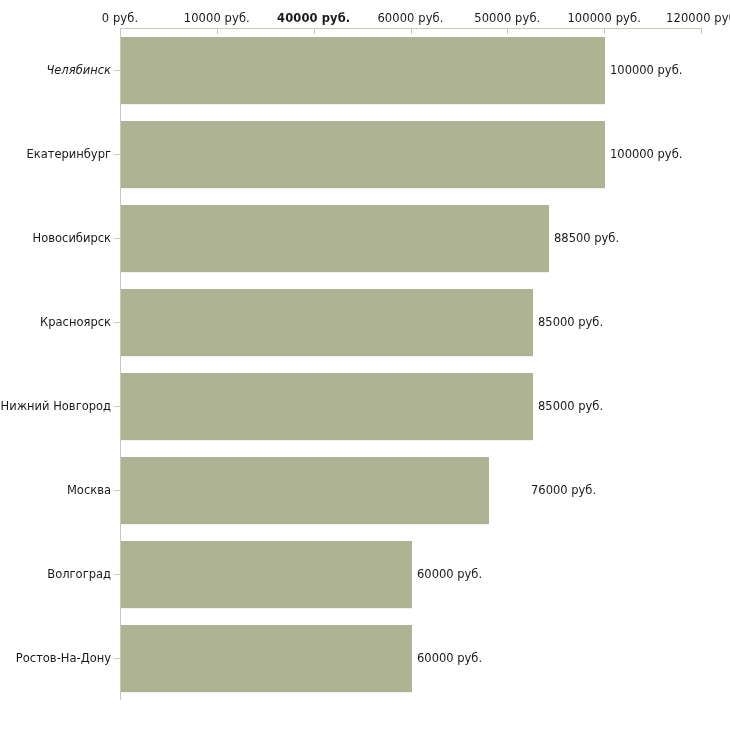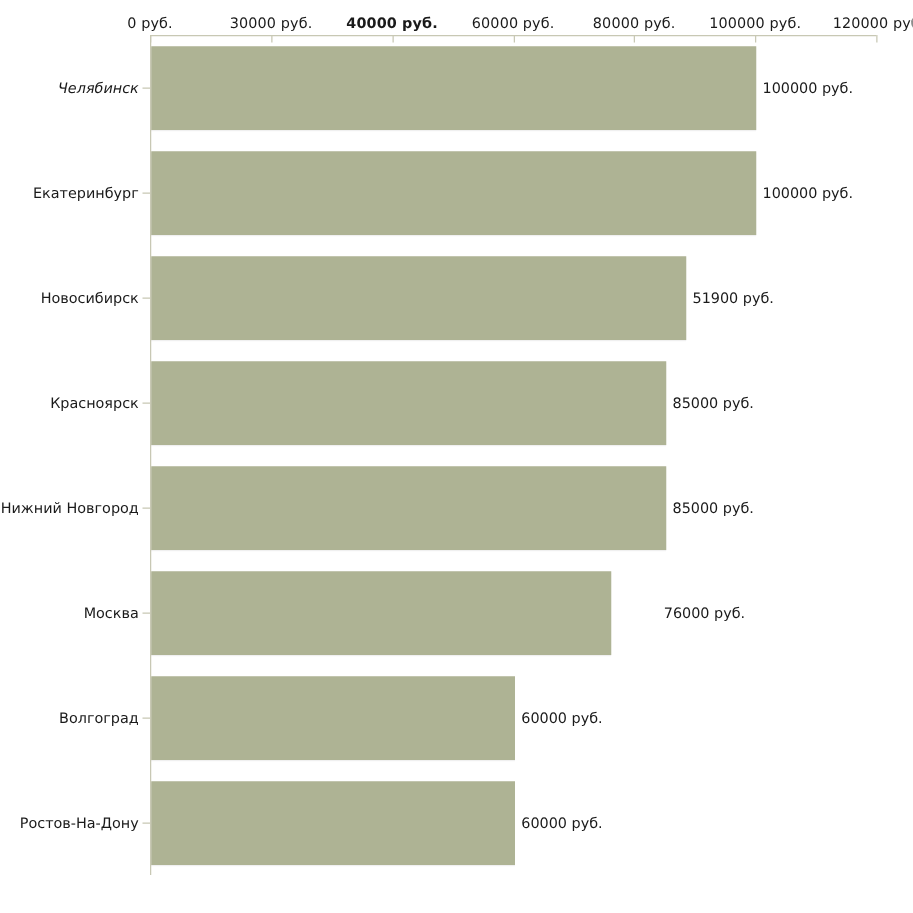--- a/index.html
+++ b/index.html
@@ -104,27 +104,27 @@
 <div id="chart-root">
   <div class="plot-area">
 
     <div class="axis-line"></div>
     <div class="yaxis-line"></div>
 
     <div id="xticks-layer">
         <div class="tick" style="left: 120px;"></div>
         <div class="tick-label" style="left: 120px;">0 руб.</div>
         <div class="tick" style="left: 216.833px;"></div>
-        <div class="tick-label" style="left: 216.833px;">30000 руб.</div>
+        <div class="tick-label" style="left: 216.833px;">10000 руб.</div>
         <div class="tick" style="left: 313.667px;"></div>
         <div class="tick-label" style="left: 313.667px; font-weight: bold;">40000 руб.</div>
         <div class="tick" style="left: 410.5px;"></div>
         <div class="tick-label" style="left: 410.5px;">60000 руб.</div>
         <div class="tick" style="left: 507.333px;"></div>
-        <div class="tick-label" style="left: 507.333px;">80000 руб.</div>
+        <div class="tick-label" style="left: 507.333px;">50000 руб.</div>
         <div class="tick" style="left: 604.167px;"></div>
         <div class="tick-label" style="left: 604.167px;">100000 руб.</div>
         <div class="tick" style="left: 701px;"></div>
         <div class="tick-label" style="left: 701px;">120000 руб</div>
       </div>
     <div id="yticks-layer">
         <div class="ytick" style="top: 70px;"></div>
         <div class="cat-label" style="top: 70px; right: 619px; font-style: italic;">Челябинск</div>
         <div class="ytick" style="top: 154px;"></div>
         <div class="cat-label" style="top: 154px; right: 619px;">Екатеринбург</div>
@@ -140,21 +140,21 @@
         <div class="cat-label" style="top: 574px; right: 619px; margin-left: 19px;">Волгоград</div>
         <div class="ytick" style="top: 658px;"></div>
         <div class="cat-label" style="top: 658px; right: 619px;">Ростов-На-Дону</div>
       </div>
     <div id="bars-layer">
         <div class="bar" title="Челябинск — 100000 руб." style="top: 37px; height: 67px; width: 484px; background: rgb(174, 179, 148);"></div>
         <div class="bar-value" style="left: 610px; top: 70px;">100000 руб.</div>
         <div class="bar" title="Екатеринбург — 100000 руб." style="top: 121px; height: 67px; width: 484px; background: rgb(174, 179, 148);"></div>
         <div class="bar-value" style="left: 610px; top: 154px;">100000 руб.</div>
         <div class="bar" title="Новосибирск — 88500 руб." style="top: 205px; height: 67px; width: 428px; background: rgb(174, 179, 148);"></div>
-        <div class="bar-value" style="left: 554px; top: 238px;">51900 руб.</div>
+        <div class="bar-value" style="left: 554px; top: 238px;">88500 руб.</div>
         <div class="bar" title="Красноярск — 85000 руб." style="top: 289px; height: 67px; width: 412px; background: rgb(174, 179, 148);"></div>
         <div class="bar-value" style="left: 538px; top: 322px;">85000 руб.</div>
         <div class="bar" title="Нижний Новгород — 85000 руб." style="top: 373px; height: 67px; width: 412px; background: rgb(174, 179, 148);"></div>
         <div class="bar-value" style="left: 538px; top: 406px;">85000 руб.</div>
         <div class="bar" title="Москва — 76000 руб." style="top: 457px; height: 67px; width: 368px; background: rgb(174, 179, 148);"></div>
         <div class="bar-value" style="left: 494px; top: 490px; margin-left: 37px;">76000 руб.</div>
         <div class="bar" title="Волгоград — 60000 руб." style="top: 541px; height: 67px; width: 291px; background: rgb(174, 179, 148);"></div>
         <div class="bar-value" style="left: 417px; top: 574px;">60000 руб.</div>
         <div class="bar" title="Ростов-На-Дону — 60000 руб." style="top: 625px; height: 67px; width: 291px; background: rgb(174, 179, 148);"></div>
         <div class="bar-value" style="left: 417px; top: 658px;">60000 руб.</div>

